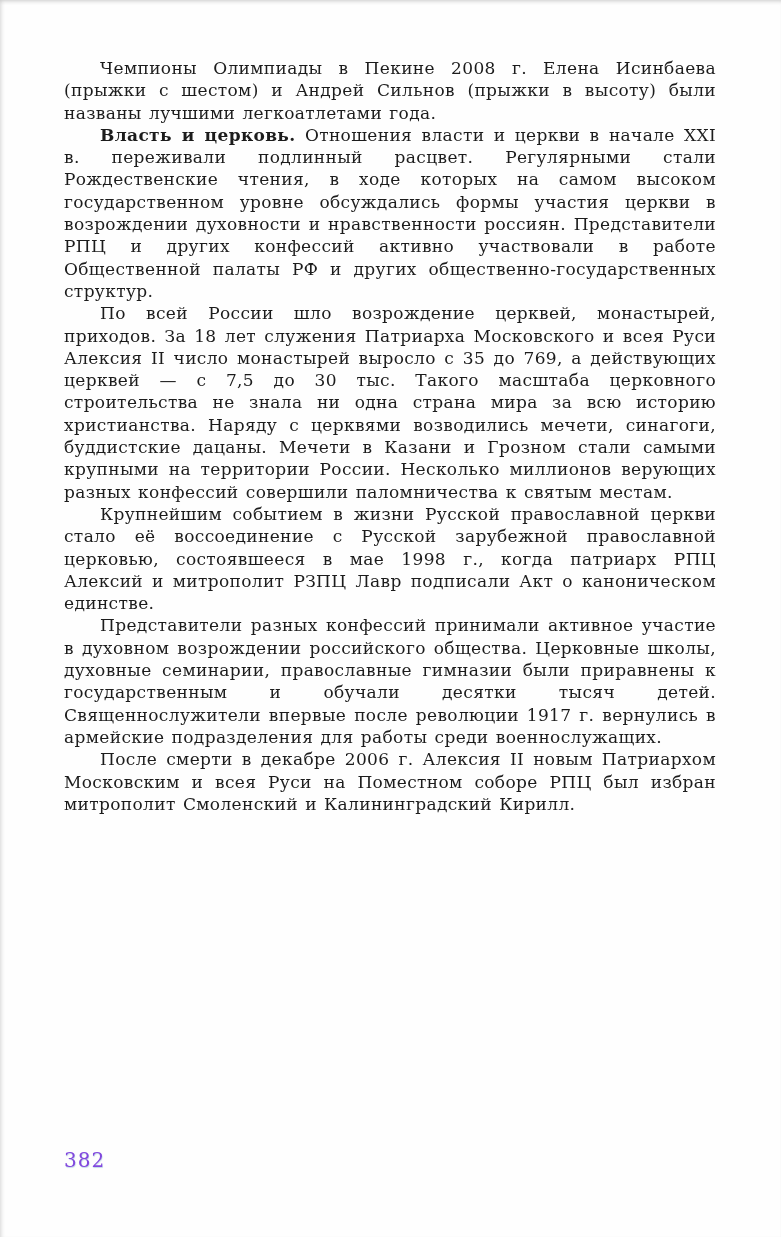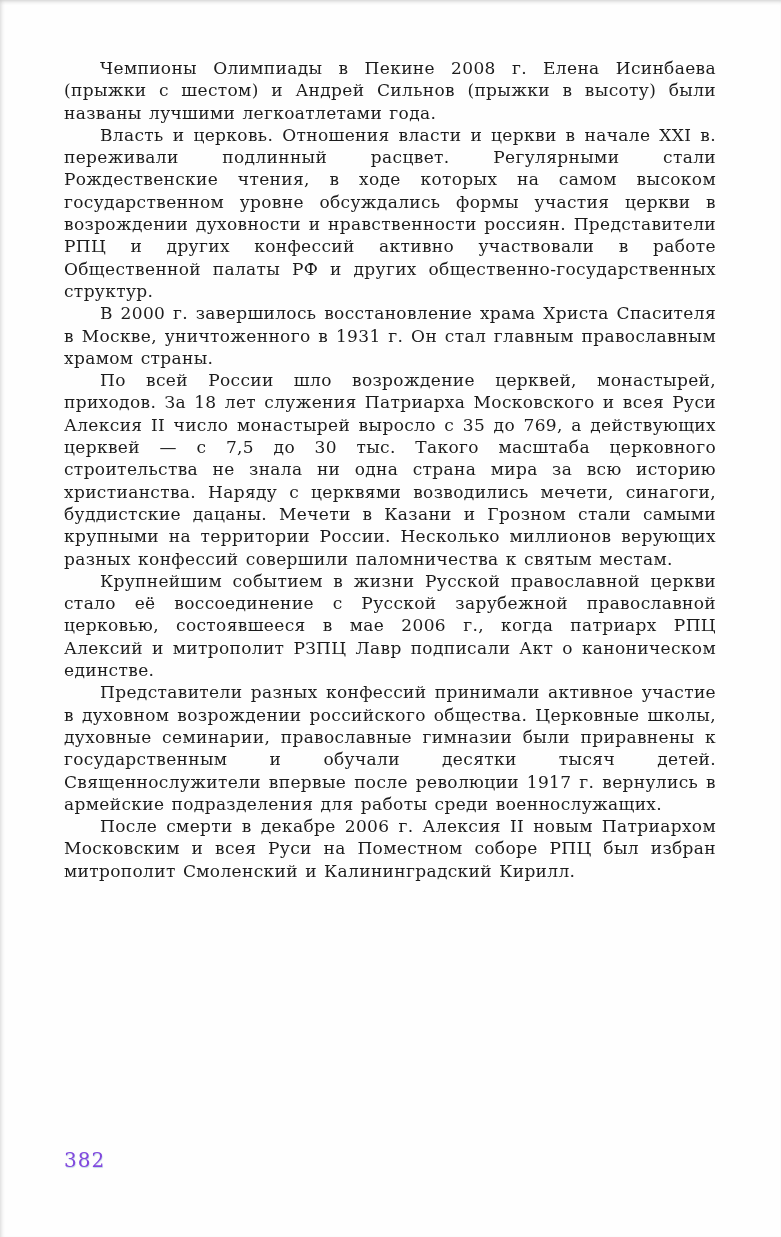--- a/index.html
+++ b/index.html
@@ -31,21 +31,21 @@
     text-align: justify;
     letter-spacing: 0.35px;
     word-spacing: 1.5px;
   }
   .text-block p {
     margin: 0;
     padding: 0;
     text-indent: 36px;
   }
   .lead {
-    font-weight: normal;
+    font-weight: bold;
   }
   .page-number {
     position: absolute;
     left: 64px;
     top: 1148px;
     font-size: 20px;
     letter-spacing: 1px;
     color: #6d28d9;
     opacity: 0.85;
     text-shadow: 0.6px 0.6px 0.8px rgba(125, 179, 202, 0.55);
@@ -56,25 +56,24 @@
 <body>
 
 <div class="page">
 
   <div class="text-block">
 
     <p><b class="lead"></b><span>Чемпионы Олимпиады в Пекине 2008 г. Елена Исинбаева (прыжки с шестом) и Андрей Сильнов (прыжки в высоту) были названы лучшими легкоатлетами года.</span></p>
 
     <p><b class="lead">Власть и церковь.</b><span> Отношения власти и церкви в начале XXI в. переживали подлинный расцвет. Регулярными стали Рождественские чтения, в ходе которых на самом высоком государственном уровне обсуждались формы участия церкви в возрождении духовности и нравственности россиян. Представители РПЦ и других конфессий активно участвовали в работе Общественной палаты РФ и других общественно-государственных структур.</span></p>
 
-    <p><b class="lead"></b><span>В 2000 г. завершилось восстановление храма Христа Спасителя в Москве, уничтоженного в 1931 г. Он стал главным православным храмом страны.</span></p>
 
     <p><b class="lead"></b><span>По всей России шло возрождение церквей, монастырей, приходов. За 18 лет служения Патриарха Московского и всея Руси Алексия II число монастырей выросло с 35 до 769, а действующих церквей — с 7,5 до 30 тыс. Такого масштаба церковного строительства не знала ни одна страна мира за всю историю христианства. Наряду с церквями возводились мечети, синагоги, буддистские дацаны. Мечети в Казани и Грозном стали самыми крупными на территории России. Несколько миллионов верующих разных конфессий совершили паломничества к святым местам.</span></p>
 
-    <p><b class="lead"></b><span>Крупнейшим событием в жизни Русской православной церкви стало её воссоединение с Русской зарубежной православной церковью, состоявшееся в мае 2006 г., когда патриарх РПЦ Алексий и митрополит РЗПЦ Лавр подписали Акт о каноническом единстве.</span></p>
+    <p><b class="lead"></b><span>Крупнейшим событием в жизни Русской православной церкви стало её воссоединение с Русской зарубежной православной церковью, состоявшееся в мае 1998 г., когда патриарх РПЦ Алексий и митрополит РЗПЦ Лавр подписали Акт о каноническом единстве.</span></p>
 
 
     <p><b class="lead"></b><span>Представители разных конфессий принимали активное участие в духовном возрождении российского общества. Церковные школы, духовные семинарии, православные гимназии были приравнены к государственным и обучали десятки тысяч детей. Священнослужители впервые после революции 1917 г. вернулись в армейские подразделения для работы среди военнослужащих.</span></p>
 
     <p><b class="lead"></b><span>После смерти в декабре 2006 г. Алексия II новым Патриархом Московским и всея Руси на Поместном соборе РПЦ был избран митрополит Смоленский и Калининградский Кирилл.</span></p>
 
   </div>
 
   <div class="page-number">382</div>
 

